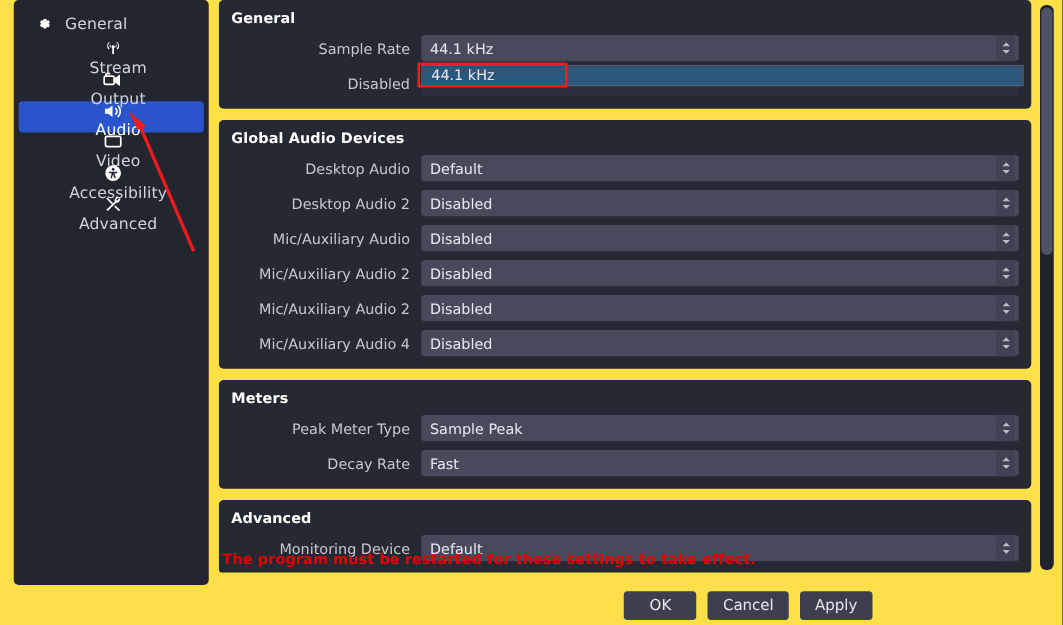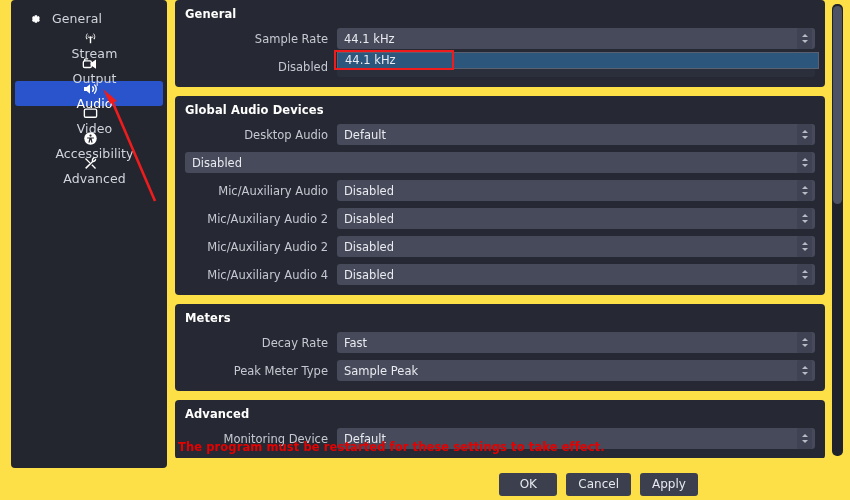--- a/index.html
+++ b/index.html
@@ -324,20 +324,21 @@
         <div class="row-label">Desktop Audio</div>
         <div class="combo">
           <span>Default</span>
           <span class="combo-spin">
               <span class="tri-up"></span>
               <span class="tri-dn"></span>
             </span>
         </div>
       </div>
       <div class="row">
+        <div class="row-label">Desktop Audio 2</div>
         <div class="combo">
           <span>Disabled</span>
           <span class="combo-spin">
               <span class="tri-up"></span>
               <span class="tri-dn"></span>
             </span>
         </div>
       </div>
       <div class="row">
         <div class="row-label">Mic/Auxiliary Audio</div>
@@ -377,33 +378,33 @@
               <span class="tri-up"></span>
               <span class="tri-dn"></span>
             </span>
         </div>
       </div>
     </div>
 
     <div class="group">
       <div class="group-title">Meters</div>
       <div class="row">
+        <div class="row-label">Peak Meter Type</div>
+        <div class="combo">
+          <span>Sample Peak</span>
+          <span class="combo-spin">
+              <span class="tri-up"></span>
+              <span class="tri-dn"></span>
+            </span>
+        </div>
+      </div>
+      <div class="row">
         <div class="row-label">Decay Rate</div>
         <div class="combo">
           <span>Fast</span>
-          <span class="combo-spin">
-              <span class="tri-up"></span>
-              <span class="tri-dn"></span>
-            </span>
-        </div>
-      </div>
-      <div class="row">
-        <div class="row-label">Peak Meter Type</div>
-        <div class="combo">
-          <span>Sample Peak</span>
           <span class="combo-spin">
               <span class="tri-up"></span>
               <span class="tri-dn"></span>
             </span>
         </div>
       </div>
     </div>
 
     <div class="group">
       <div class="group-title">Advanced</div>

